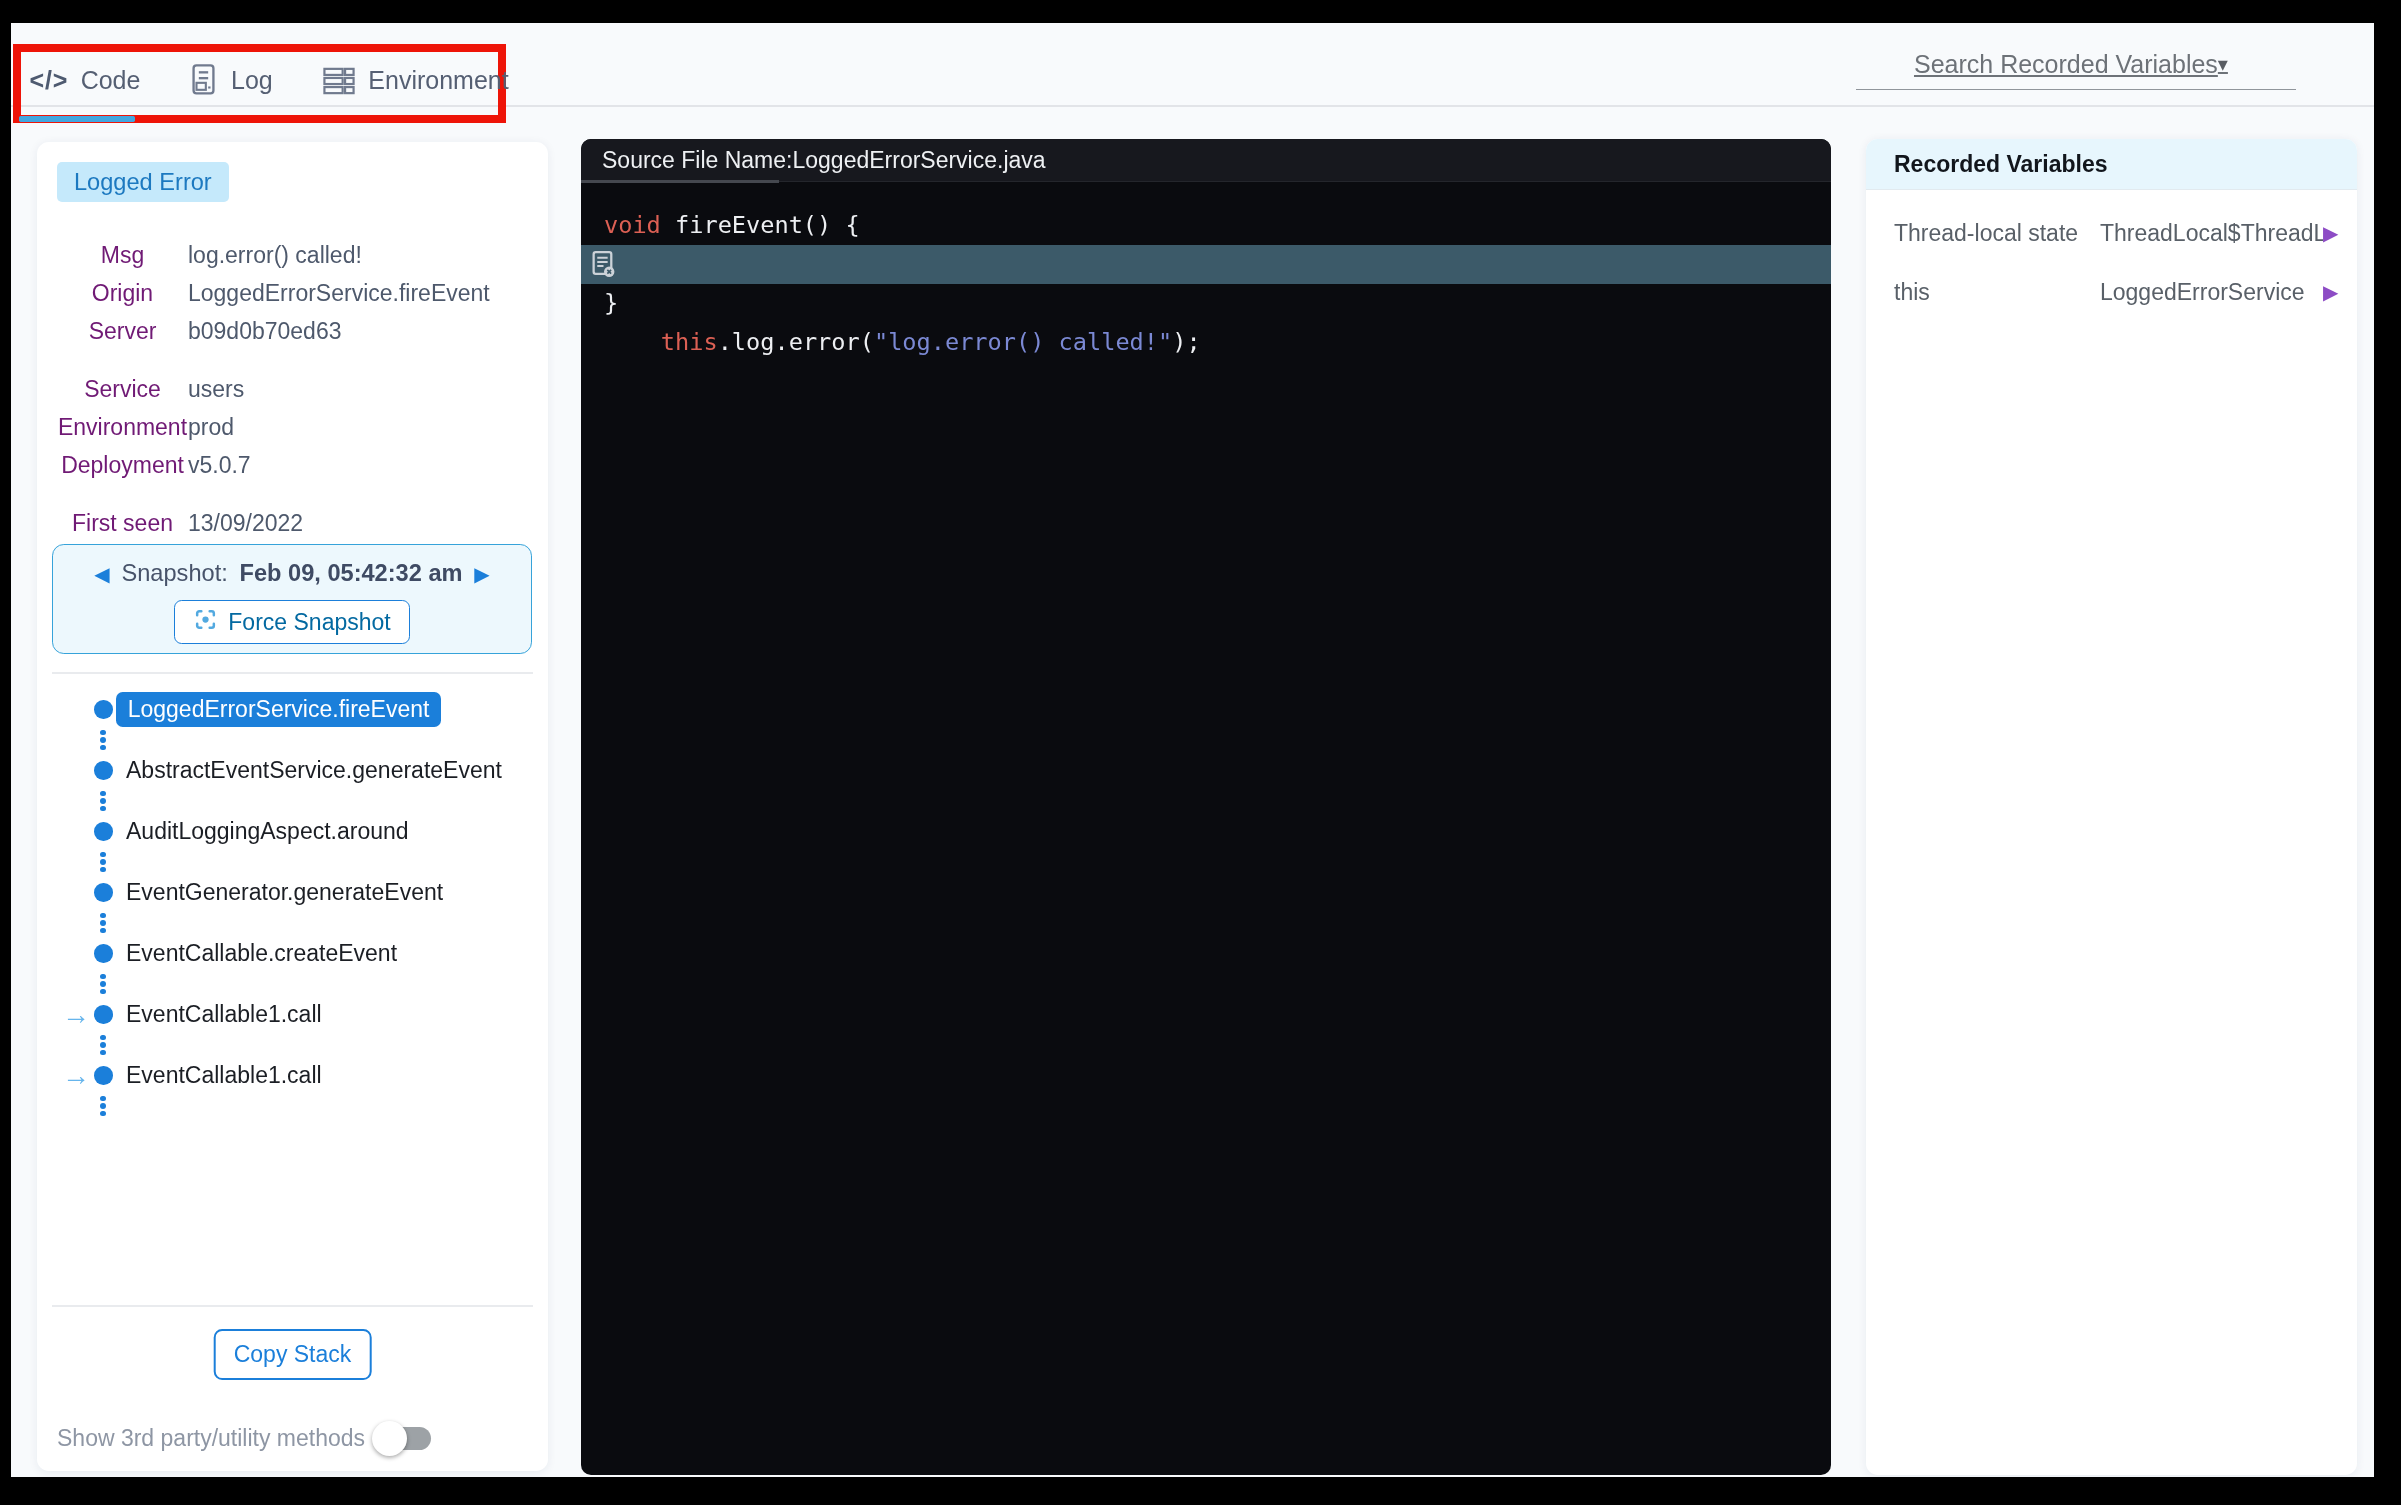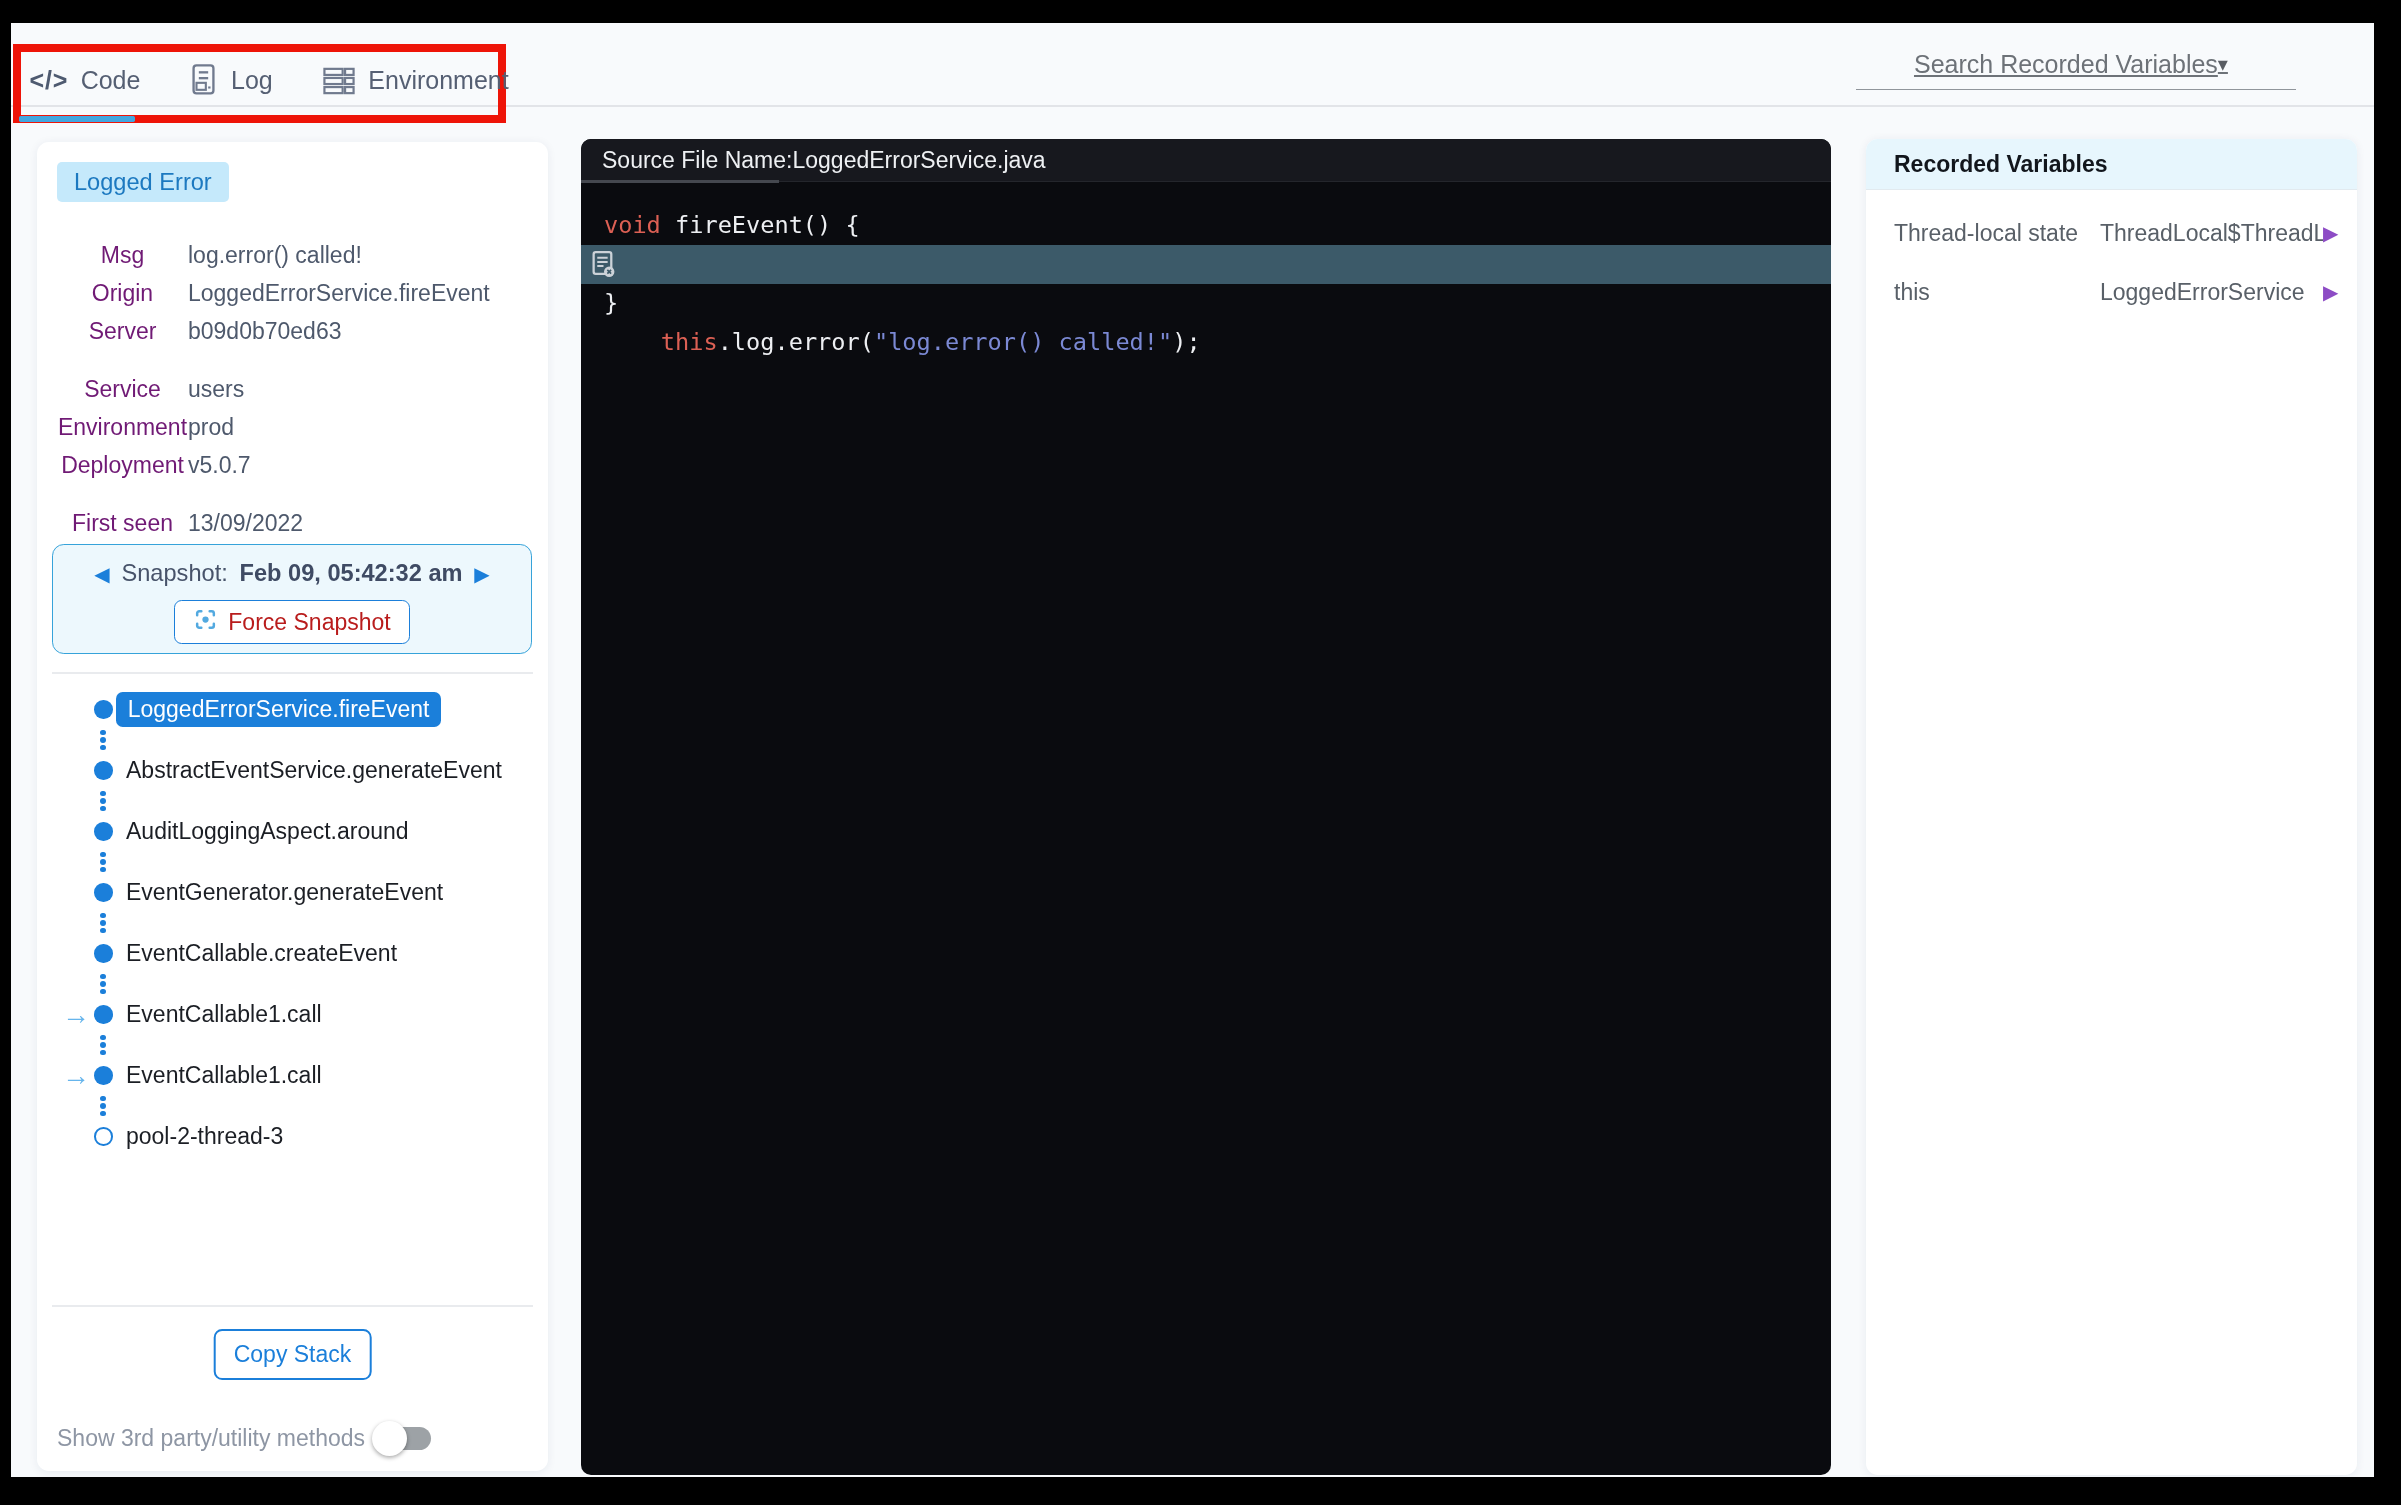--- a/index.html
+++ b/index.html
@@ -32,21 +32,21 @@
   .drow { height:38px; display:flex; align-items:center; }
   .dlabel { width:131px; font-weight:400; color:#701a75; flex:none;text-align:center; }
   .dvalue { color:#4e596c; white-space:nowrap; }
 
   .snapshot-box { position:absolute; left:15px; top:402px; width:480px; height:110px; background:#edf8fd;
     border:1.7px solid #36a3da; border-radius:11.8px; display:flex; flex-direction:column; align-items:center; }
   .snap-nav { margin-top:11.8px; height:34px; display:flex; align-items:center; gap:11.8px; font-size:23.6px; color:#47536a; }
   .snap-prev, .snap-next { color:#1b7fda; font-size:20px; cursor:pointer; }
   .snap-time { font-weight:700; color:#3f4b64; }
   .force-btn { margin-top:9.3px; height:44px; padding:0 18.5px; display:flex; align-items:center; gap:10px; background:#fff;
-    border:1.7px solid #1b7fda; border-radius:7.6px; color:#b91c1c; font-size:23px; font-family:inherit; cursor:pointer; }
+    border:1.7px solid #1b7fda; border-radius:7.6px; color:#0369a1; font-size:23px; font-family:inherit; cursor:pointer; }
 
   .divider { position:absolute; left:15px; right:15px; height:1.7px; background:#e9ebee; }
   .d1 { top:530px; } .d2 { top:1163px; }
 
   .stack-list { position:absolute; left:20px; top:549px; right:8.4px; font-size:23px; color:#1b1e24; }
   .stack-item { height:37px; display:flex; align-items:center; position:relative; }
   .stack-arrow { position:absolute; left:5px; color:#66b5ec; font-size:28px; line-height:1; }
   .stack-bullet { margin-left:37px; width:18.5px; height:18.5px; border-radius:50%; background:#1b7fda; flex:none; }
   .stack-bullet.open { background:#fff; border:2.5px solid #1b7fda; }
   .stack-label { margin-left:13.5px; white-space:nowrap; cursor:pointer; }
@@ -253,24 +253,20 @@
         </div>
         <div class="stack-item">
           <span class="stack-arrow">→</span>
           <span class="stack-bullet"></span>
           <span class="stack-label">EventCallable1.call</span>
         </div>
         <div class="stack-connector">
           <span class="cdot"></span>
           <span class="cdot"></span>
           <span class="cdot"></span>
-        </div>
-        <div class="stack-item">
-          <span class="stack-bullet open"></span>
-          <span class="stack-label">pool-2-thread-3</span>
         </div>
       </div>
     <div class="divider d2"></div>
 
     <button class="copy-btn">Copy Stack</button>
 
     <div class="toggle-row">
       <span class="toggle-label">Show 3rd party/utility methods</span>
       <span class="switch">
         <span class="track"></span>

